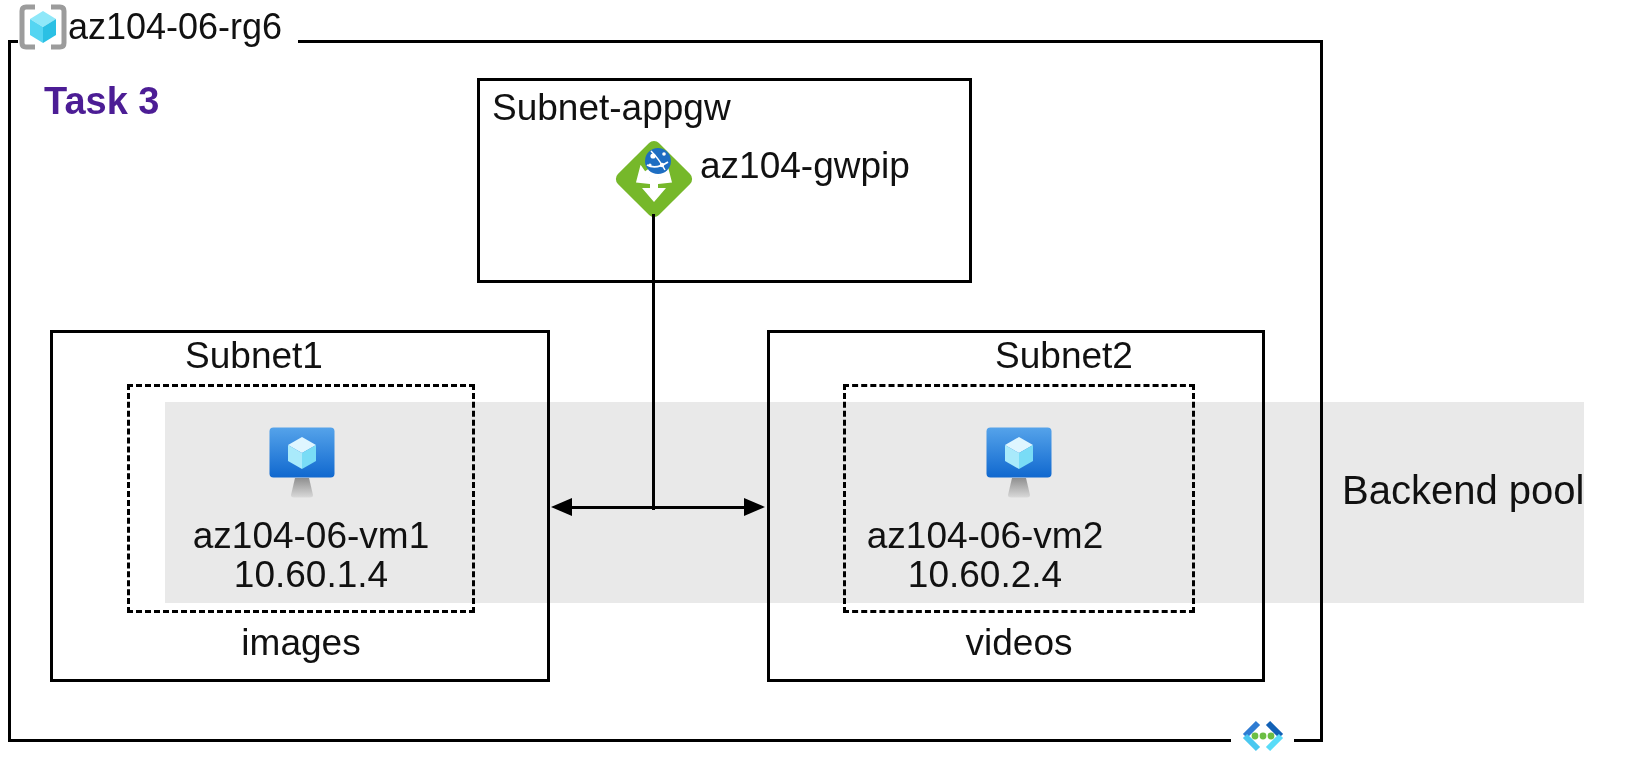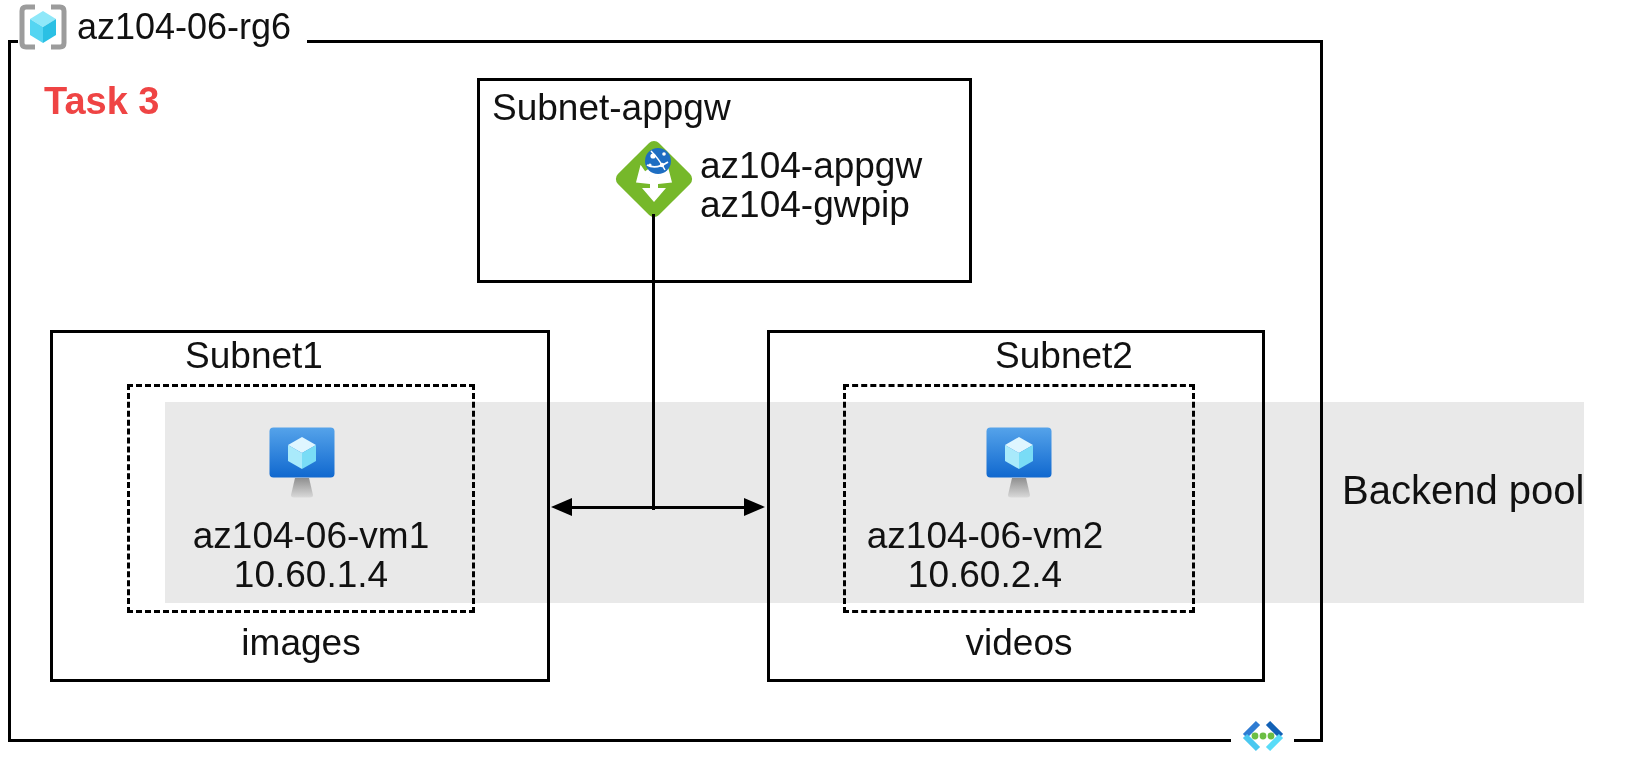--- a/index.html
+++ b/index.html
@@ -4,23 +4,23 @@
 <style>
   html,body{margin:0;padding:0;background:#fff;}
   .stage{position:relative;width:1625px;height:761px;background:#fff;overflow:hidden;
          font-family:"Liberation Sans",sans-serif;color:#111;}
   .abs{position:absolute;}
   .band{background:#e9e9e9;}
   .box{border:3px solid #000;background:transparent;box-sizing:border-box;}
   .dashed{border:3px dashed #000;background:transparent;box-sizing:border-box;}
   .lbl{font-size:37px;line-height:40px;white-space:nowrap;}
   .ctr{text-align:center;}
-  .rg-header{display:flex;align-items:center;gap:9px;background:#fff;padding:0 16px 0 0;height:48px;}
+  .rg-header{display:flex;align-items:center;background:#fff;padding:0 16px 0 0;height:48px;}
   .rg-title{font-size:36px;white-space:nowrap;}
-  .task{font-size:38px;font-weight:bold;color:#ef4444;}
+  .task{font-size:38px;font-weight:bold;color:#4c1d95;}
   .vm-labels{font-size:37px;line-height:39px;text-align:center;}
   .pool-text{font-size:40px;white-space:nowrap;}
   .vline{background:#000;}
   .hline{background:#000;}
   .tri{width:0;height:0;}
   .tri-left{border-top:9px solid transparent;border-bottom:9px solid transparent;border-right:21px solid #000;}
   .tri-right{border-top:9px solid transparent;border-bottom:9px solid transparent;border-left:21px solid #000;}
   .vnet-bg{background:#fff;display:flex;align-items:center;justify-content:center;}
 </style>
 </head>
@@ -60,21 +60,20 @@
       <path d="M38 33 Q47 38 59 30" stroke="#fff" stroke-width="1.8" fill="none"></path>
       <path d="M42 19 Q50 27 56 38" stroke="#fff" stroke-width="1.5" fill="none"></path>
       <circle cx="44" cy="24" r="2.6" fill="#fff"></circle>
       <circle cx="53" cy="33" r="2.2" fill="#fff"></circle>
       <circle cx="55" cy="22" r="1.8" fill="#fff"></circle>
       <circle cx="41" cy="33" r="1.6" fill="#fff"></circle>
     </svg>
   </div>
 
   <div class="abs" style="left:700px;top:146px;font-size:37px;line-height:39px;">
-    <div>az104-appgw</div>
     <div>az104-gwpip</div>
   </div>
 
   <div class="abs vline" style="left:652px;top:214px;width:3px;height:296px;"></div>
 
   <div class="abs hline" style="left:566px;top:506px;width:186px;height:3px;"></div>
   <div class="abs tri tri-left" style="left:551px;top:498px;"></div>
   <div class="abs tri tri-right" style="left:744px;top:498px;"></div>
 
   <div class="abs box" style="left:50px;top:330px;width:500px;height:352px;"></div>

